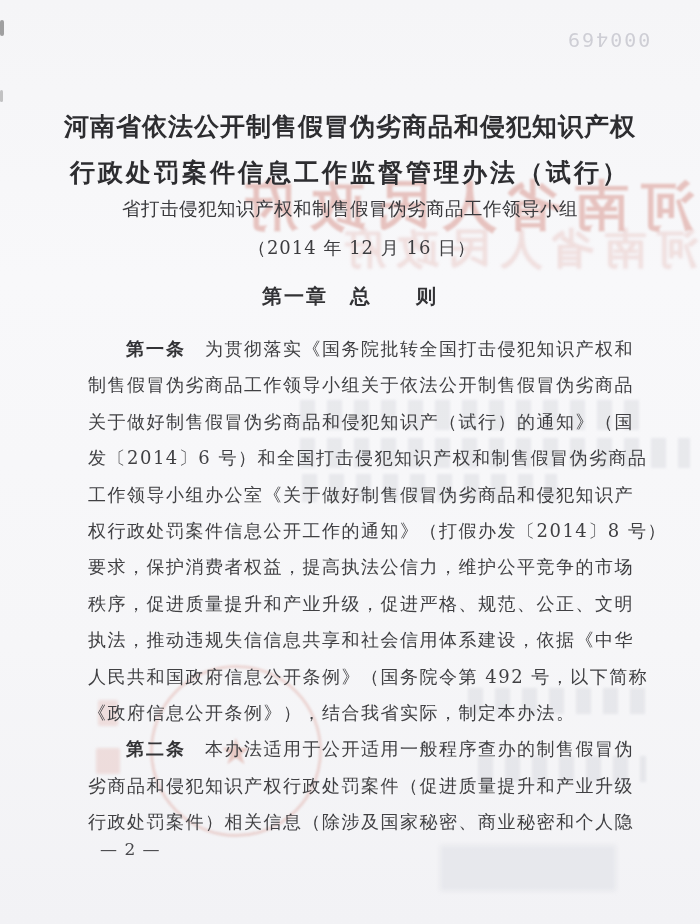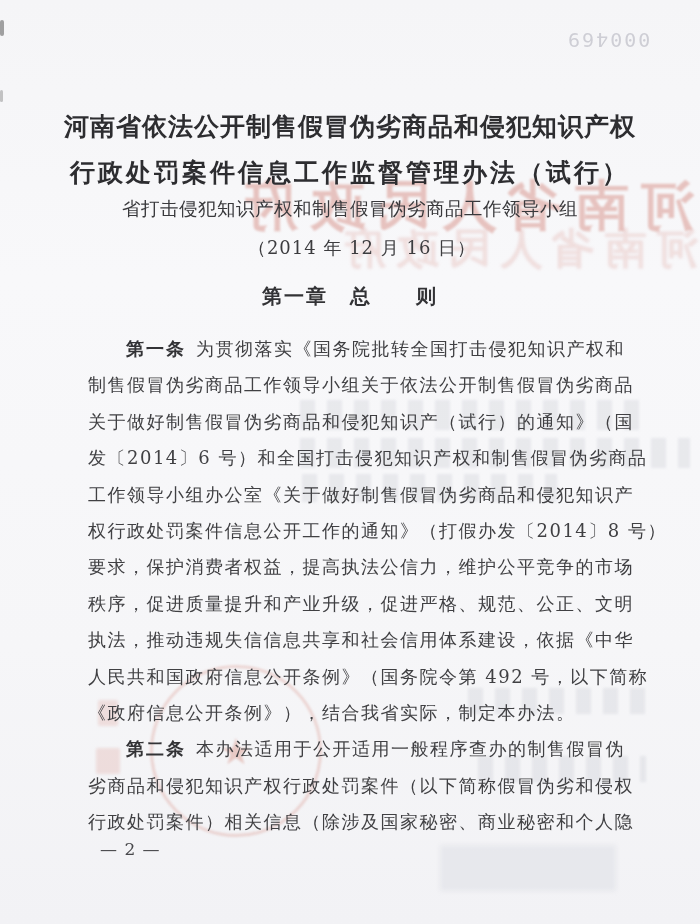--- a/index.html
+++ b/index.html
@@ -56,21 +56,21 @@
   .title-line.t2 { letter-spacing:3px;text-align:center; }
   .subtitle { top:196px; left:0; width:100%; text-align:center;
     font-size:18.5px; color:#39393c; letter-spacing:.5px; }
   .docdate { top:236px; left:0; width:100%; text-align:center;
     font-size:18px; color:#3c3c3f; letter-spacing:1px;margin-left:12px; }
   .chapter { top:283px; left:0; width:100%; text-align:center;
     font-size:20px; font-weight:bold; letter-spacing:2px; color:#323235; }
   .body-text { top:331px; left:88px; width:530px; font-size:18px; color:#404043; }
   .bline { height:36.4px; line-height:36.4px; letter-spacing:1.5px; white-space:nowrap; }
   .bline.indent { padding-left:38px; }
-  .article-label { font-weight:bold; letter-spacing:2px; margin-right:10px; color:#333336;text-align:right; }
+  .article-label { font-weight:bold; letter-spacing:2px; margin-right:19px; color:#333336;text-align:right; }
   .footer { top:839px; left:100px; font-size:17px; color:#47474a; letter-spacing:1px; }
 </style>
 </head>
 <body>
 
 <div class="page">
 
   <div class="speck s1"></div>
   <div class="speck s2"></div>
   <div class="stamp-number">000469</div>
@@ -107,19 +107,19 @@
     <div class="bline">工作领导小组办公室《关于做好制售假冒伪劣商品和侵犯知识产</div>
     <div class="bline">权行政处罚案件信息公开工作的通知》（打假办发〔2014〕8 号）</div>
     <div class="bline">要求，保护消费者权益，提高执法公信力，维护公平竞争的市场</div>
     <div class="bline">秩序，促进质量提升和产业升级，促进严格、规范、公正、文明</div>
     <div class="bline">执法，推动违规失信信息共享和社会信用体系建设，依据《中华</div>
     <div class="bline">人民共和国政府信息公开条例》（国务院令第 492 号，以下简称</div>
     <div class="bline">《政府信息公开条例》），结合我省实际，制定本办法。</div>
     <div class="bline indent">
       <span class="article-label">第二条</span><span>本办法适用于公开适用一般程序查办的制售假冒伪</span>
     </div>
-    <div class="bline">劣商品和侵犯知识产权行政处罚案件（以下简称假冒伪劣和侵权</div>
+    <div class="bline">劣商品和侵犯知识产权行政处罚案件（促进质量提升和产业升级</div>
     <div class="bline">行政处罚案件）相关信息（除涉及国家秘密、商业秘密和个人隐</div>
   </div>
 
   <div class="ink footer">— 2 —</div>
 
 </div>
 
 </body></html>

